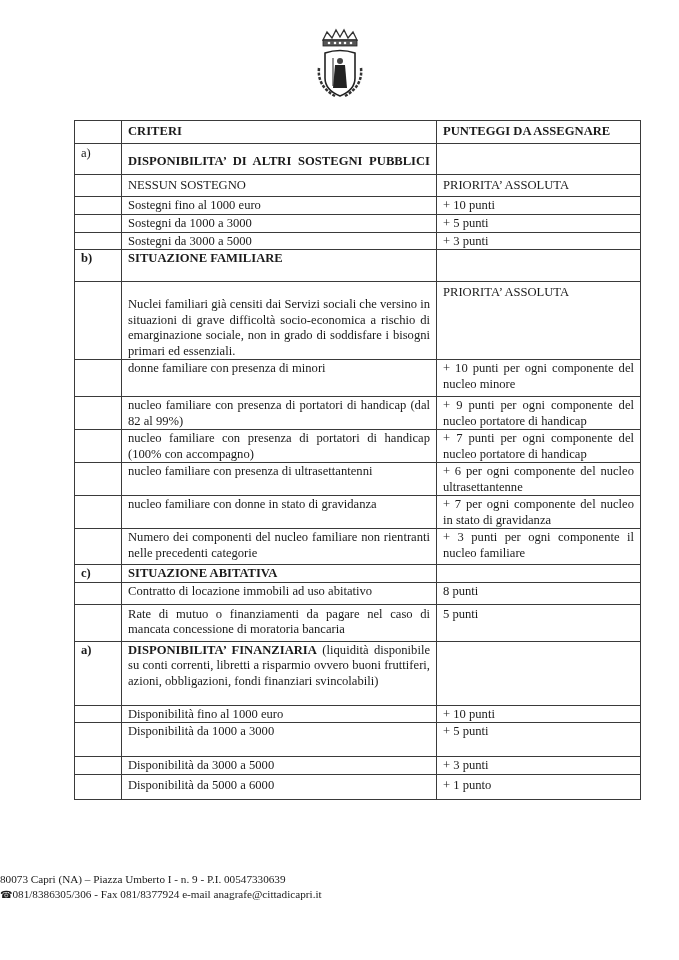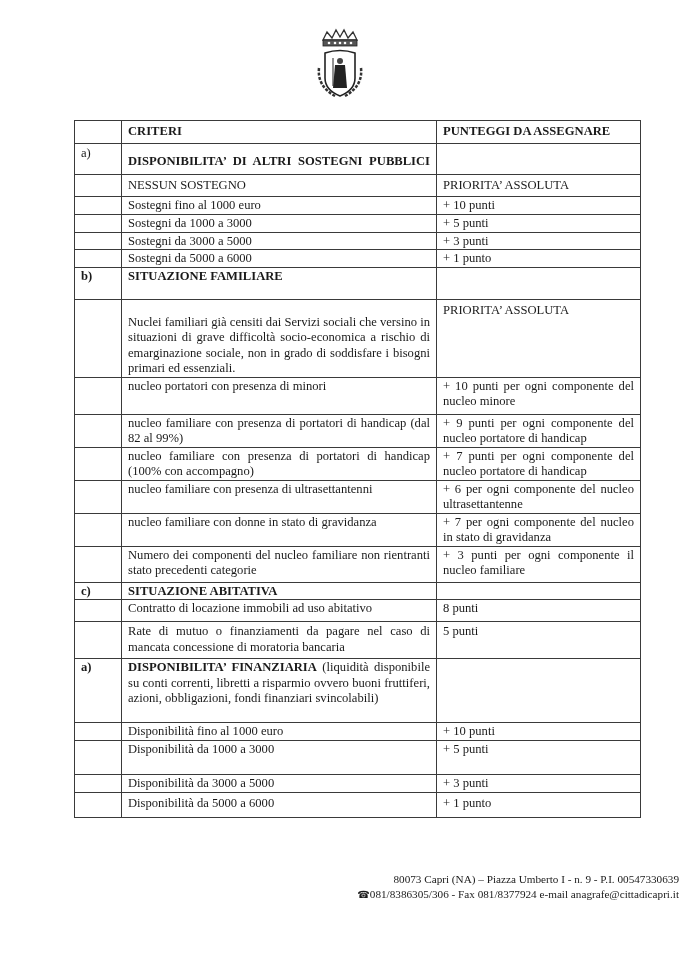--- a/index.html
+++ b/index.html
@@ -6,21 +6,21 @@
   body { width:679px; height:960px; position:relative; overflow:hidden;
          font-family:"Liberation Serif","DejaVu Serif",serif; color:#1a1a1a; }
   .crest { position:absolute; left:305px; top:28px; width:70px; height:72px; }
   table.crit { position:absolute; left:58px; top:120px; width:566px;
     border-collapse:collapse; table-layout:fixed; font-size:12.6px; line-height:15.5px;margin-left:16px; }
   table.crit td { border:1.2px solid #3a3a3a; vertical-align:top; padding:1px 6px 0 6px; }
   col.c1 { width:47px; } col.c2 { width:315px; } col.c3 { width:204px; }
   .b { font-weight:bold; }
   .j { text-align:justify; text-align-last:left; }
   .jl { text-align:justify; text-align-last:justify; }
-  .footer { position:absolute; left:0; width:679px; top:872px; text-align:right;
+  .footer { position:absolute; left:0; width:679px; top:872px; text-align:left;
     font-size:11.2px; line-height:15px; }
   .phone { font-family:"DejaVu Sans",sans-serif; font-size:10px; }
 </style>
 </head>
 <body>
 
 <svg class="crest" viewBox="0 0 70 72">
 
   <path d="M18 12 L22 4 L27 10 L31 2 L35 9 L39 2 L43 10 L48 4 L52 12 Z" fill="#fff" stroke="#333" stroke-width="1.3"></path>
   <rect x="18" y="12" width="34" height="6" fill="#555" stroke="#222" stroke-width="0.8"></rect>
@@ -71,39 +71,34 @@
   <tr style="height:15px">
     <td></td>
     <td>Sostegni da 1000 a 3000</td>
     <td>+ 5 punti</td>
   </tr>
   <tr style="height:17px">
     <td></td>
     <td>Sostegni da 3000 a 5000</td>
     <td>+ 3 punti</td>
   </tr>
-  <tr style="height:17px">
-    <td></td>
-    <td>Sostegni da 5000 a 6000</td>
-    <td>+ 1 punto</td>
-  </tr>
 
   <tr style="height:32px">
     <td class="b">b)</td>
     <td class="b">SITUAZIONE FAMILIARE</td>
     <td></td>
   </tr>
   <tr style="height:66px">
     <td></td>
     <td class="j" style="padding-top:15px">Nuclei familiari già censiti dai Servizi sociali che versino in situazioni di grave difficoltà socio-economica a rischio di emarginazione sociale, non in grado di soddisfare i bisogni primari ed essenziali.</td>
     <td style="padding-top:3px">PRIORITA’ ASSOLUTA</td>
   </tr>
   <tr style="height:37px">
     <td></td>
-    <td class="j">nucleo portatori con presenza di minori</td>
+    <td class="j">donne familiare con presenza di minori</td>
     <td class="j">+ 10 punti per ogni componente del nucleo minore</td>
   </tr>
   <tr style="height:33px">
     <td></td>
     <td class="j">nucleo familiare con presenza di portatori di handicap (dal 82 al 99%)</td>
     <td class="j">+ 9 punti per ogni componente del nucleo portatore di handicap</td>
   </tr>
   <tr style="height:31px">
     <td></td>
     <td class="j">nucleo familiare con presenza di portatori di handicap (100% con accompagno)</td>
@@ -114,21 +109,21 @@
     <td class="j">nucleo familiare con presenza di ultrasettantenni</td>
     <td class="j">+ 6 per ogni componente del nucleo ultrasettantenne</td>
   </tr>
   <tr style="height:33px">
     <td></td>
     <td class="j">nucleo familiare con donne in stato di gravidanza</td>
     <td class="j">+ 7 per ogni componente del nucleo in stato di gravidanza</td>
   </tr>
   <tr style="height:36px">
     <td></td>
-    <td class="j">Numero dei componenti del nucleo familiare non rientranti stato precedenti categorie</td>
+    <td class="j">Numero dei componenti del nucleo familiare non rientranti nelle precedenti categorie</td>
     <td class="j">+ 3 punti per ogni componente il nucleo familiare</td>
   </tr>
 
   <tr style="height:15px">
     <td class="b">c)</td>
     <td class="b">SITUAZIONE ABITATIVA</td>
     <td></td>
   </tr>
   <tr style="height:22px">
     <td></td>

